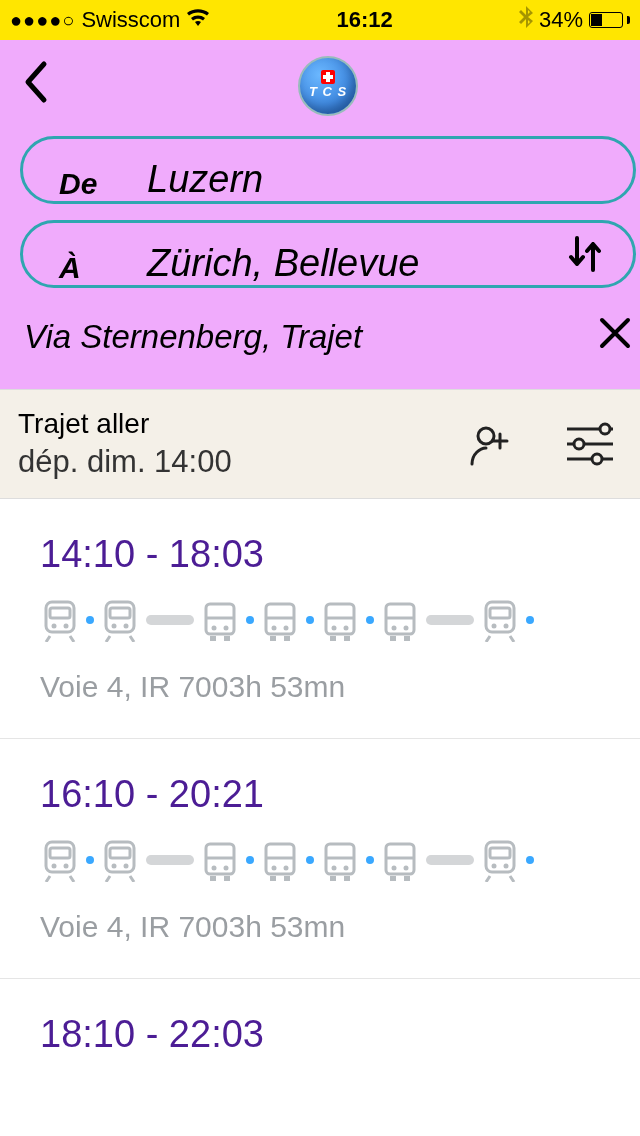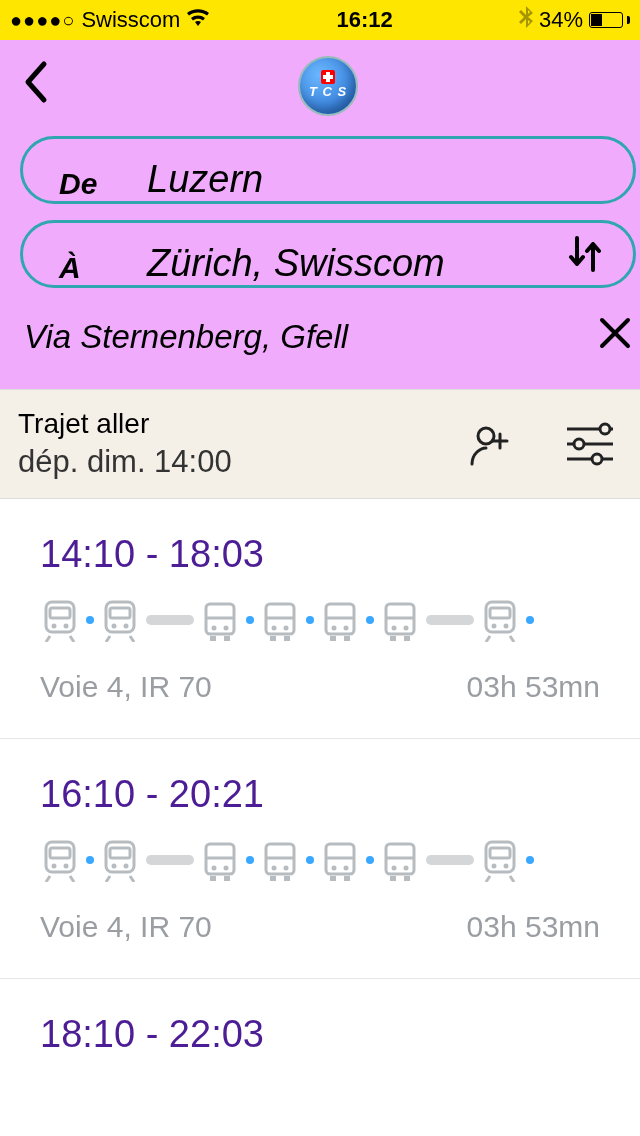--- a/index.html
+++ b/index.html
@@ -36,21 +36,21 @@
   .f2 { flex:1.1; }
   .ficon { width:100px; display:flex; align-items:center; justify-content:center;}
   .results { background:#fff;}
   .trip { padding:34px 40px 34px 40px; border-bottom:1px solid #e5e5e5;}
   .trip-time { font-size:38px; font-weight:500; color:#4c1d95;}
   .icon-row { display:flex; align-items:center; gap:6px; margin-top:22px; color:#aeb3b7;}
   .train-ic, .bus-ic { width:40px; height:44px; position:relative; }
   .train-ic svg, .bus-ic svg { width:100%; height:100%; }
   .dot { width:8px; height:8px; background:#3aa8ff; border-radius:50%;}
   .bar { width:48px; height:10px; background:#d4d6d8; border-radius:5px;}
-  .trip-bottom { display:flex; justify-content:space-between; margin-top:28px; font-size:30px; color:#9a9ea2;}
+  .trip-bottom { display:flex; margin-top:28px; font-size:30px; color:#9a9ea2;}
 </style>
 </head>
 <body>
 
 <div class="status-bar">
   <div class="status-left">
     <span class="dots">●●●●○</span>
     <span>Swisscom</span>
     <span>
       <svg width="24" height="18" viewBox="0 0 24 18">
@@ -88,30 +88,30 @@
     </div>
   </div>
 
   <div class="pill">
     <span class="lbl">De</span>
     <span class="val">Luzern</span>
   </div>
 
   <div class="pill">
     <span class="lbl">À</span>
-    <span class="val">Zürich, Swisscom</span>
+    <span class="val">Zürich, Bellevue</span>
     <span class="swap">
       <svg width="40" height="44" viewBox="0 0 40 44">
           <path d="M12 6v26m0 0l-6-7m6 7l6-7M28 38V12m0 0l-6 7m6-7l6 7" stroke="#000" stroke-width="4" fill="none" stroke-linecap="round" stroke-linejoin="round"></path>
         </svg>
     </span>
   </div>
 
   <div class="via-row">
-    <span class="via-text">Via Sternenberg, Gfell</span>
+    <span class="via-text">Via Sternenberg, Trajet</span>
     <span class="close-x">
       <svg width="34" height="34" viewBox="0 0 34 34">
           <path d="M4 4l26 26M30 4L4 30" stroke="#000" stroke-width="4" stroke-linecap="round"></path>
         </svg>
     </span>
   </div>
 </div>
 
 <div class="filter-bar">
   <div class="fcell f1">

